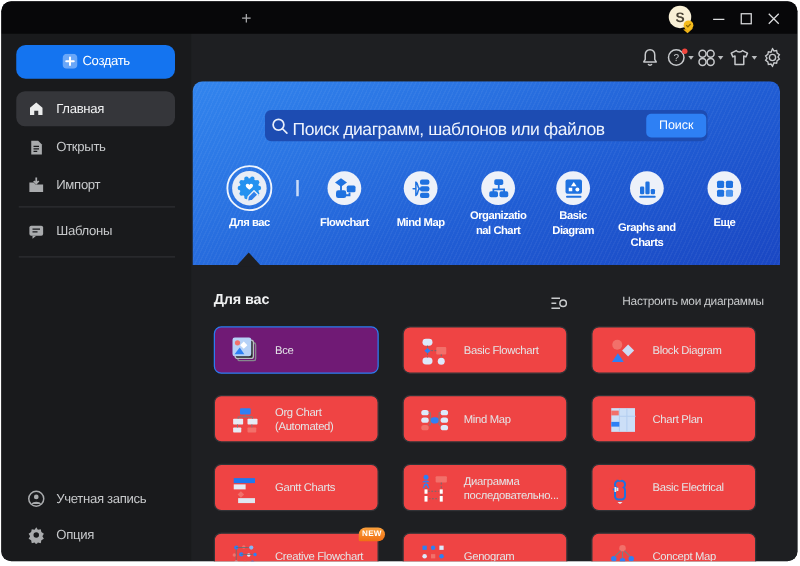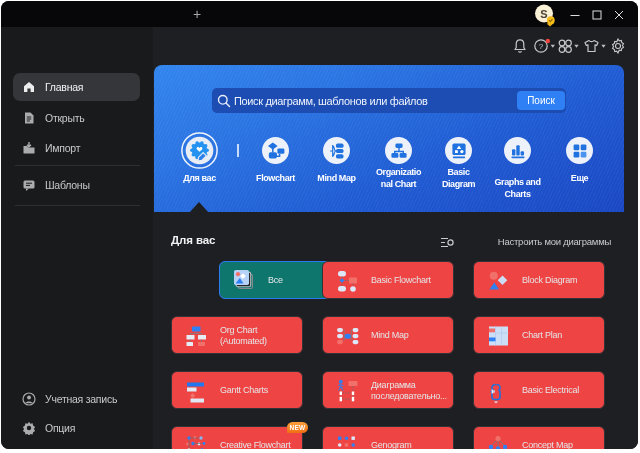--- a/index.html
+++ b/index.html
@@ -23,32 +23,32 @@
 #createbtn { position:absolute; left:12px; top:35px; width:127px; height:27px; border-radius:7.5px; background:#1474f0; }
 #createbtn .txt { position:absolute; left:53px; top:7px; font-size:10.5px; letter-spacing:-0.3px; color:#fff; }
 
 .mitem { position:absolute; left:12px; width:127px; height:28px; border-radius:7px; }
 .mitem .label { position:absolute; left:32px; top:8px; font-size:10.5px; letter-spacing:-0.25px; color:#c7c9cb; white-space:nowrap; }
 .mitem.sel { background:#35363a; }
 .mitem.sel .label { color:#f2f3f4; }
 .divider { position:absolute; left:14px; width:125px; height:1px; background:#2e2f32; }
 
 #searchbar { position:absolute; left:58px; top:23px; width:354px; height:25px; border-radius:5px; background:#1d4cb2; }
-#searchtxt { position:absolute; left:22px; top:6.5px; font-size:11px; letter-spacing:-0.35px; color:#eef3fd; white-space:nowrap; }
+#searchtxt { position:absolute; left:22px; top:6.5px; font-size:14px; letter-spacing:-0.35px; color:#eef3fd; white-space:nowrap; }
 #searchbtn { position:absolute; right:1px; top:3px; width:48px; height:19px; border-radius:4px; background:#2e80f4; color:#fff; font-size:10px; text-align:center; line-height:19px; }
 
 .cat { position:absolute; top:72px; }
 .catc { width:27px; height:27px; border-radius:50%; background:#edf1f9; position:absolute; top:0; left:0; display:flex; align-items:center; justify-content:center; }
 .catlbl { position:absolute; top:36px; left:-37px; width:101px; text-align:center; font-size:9px; letter-spacing:-0.4px; font-weight:bold; color:#fff; line-height:11.5px; }
 
 #heading { position:absolute; left:18px; top:207px; font-size:11.5px; letter-spacing:-0.1px; font-weight:bold; color:#f0f1f2; }
 #custom { position:absolute; right:27px; top:209px; font-size:9.5px; letter-spacing:-0.25px; color:#c9cbcd;padding-left:41px; }
 
 .card { position:absolute; width:132px; height:38px; background:#ef4444; border:1px solid #323337; border-radius:6px; }
-.card.sel { border:1.5px solid #2b7cf2; background:#0f766e;margin-left:48px; }
+.card.sel { border:1.5px solid #2b7cf2; background:#701a75; }
 .card .ic { position:absolute; left:12px; top:7px; width:24px; height:24px; }
 .card .lbl { position:absolute; left:48px; top:0; height:38px; display:flex; align-items:center; font-size:9px; letter-spacing:-0.25px; color:#e4e6e8; line-height:11.5px; white-space:nowrap; }
 .newbadge { position:absolute; width:21px; height:11px; background:linear-gradient(180deg,#fba03c,#f06f13); border-radius:5.5px 5.5px 5.5px 1px; color:#fff; font-size:6.5px; letter-spacing:0.2px; font-weight:bold; text-align:center; line-height:11px; z-index:5; }
 
 .wbtn { position:absolute; top:8px; width:12px; height:12px; }
 </style>
 </head>
 <body>
 <div id="win">
   <div id="sidebar"></div>
@@ -66,20 +66,27 @@
         <path d="M1.5 6.5 H10.5" stroke="#dcdddf" stroke-width="1"></path>
       </svg>
     <svg class="wbtn" style="left:590px" width="12" height="12" viewBox="0 0 12 12">
         <rect x="2" y="2" width="8" height="8" fill="none" stroke="#dcdddf" stroke-width="1"></rect>
       </svg>
     <svg class="wbtn" style="left:612px" width="12" height="12" viewBox="0 0 12 12">
         <path d="M2 2 L10 10 M10 2 L2 10" stroke="#dcdddf" stroke-width="1"></path>
       </svg>
   </div>
 
+  <div id="createbtn">
+    <svg class="abs" style="left:37px;top:7px" width="12" height="12" viewBox="0 0 12 12">
+        <rect x="0" y="0" width="12" height="12" rx="3.5" fill="#6aa7f8"></rect>
+        <path d="M6 3 V9 M3 6 H9" stroke="#fff" stroke-width="1.6" stroke-linecap="round"></path>
+      </svg>
+    <span class="txt">Создать</span>
+  </div>
   <div class="mitem sel" style="top:72px">
     <svg class="abs" style="left:8.5px;top:7px" width="14" height="14" viewBox="0 0 14 14">
         <path d="M2 6.2 L7 2 L12 6.2 V12 H8.6 V8.6 H5.4 V12 H2 Z" fill="#eceded"></path>
       </svg>
     <span class="label">Главная</span>
   </div>
   <div class="mitem" style="top:102.5px">
     <svg class="abs" style="left:8.5px;top:7px" width="14" height="14" viewBox="0 0 14 14">
         <path d="M3 1.5 h5.5 L11.5 4.5 V12.5 H3 Z" fill="#a9abad"></path>
         <path d="M4.8 6 h4.4 M4.8 8 h4.4 M4.8 10 h3" stroke="#191a1c" stroke-width="1"></path>

